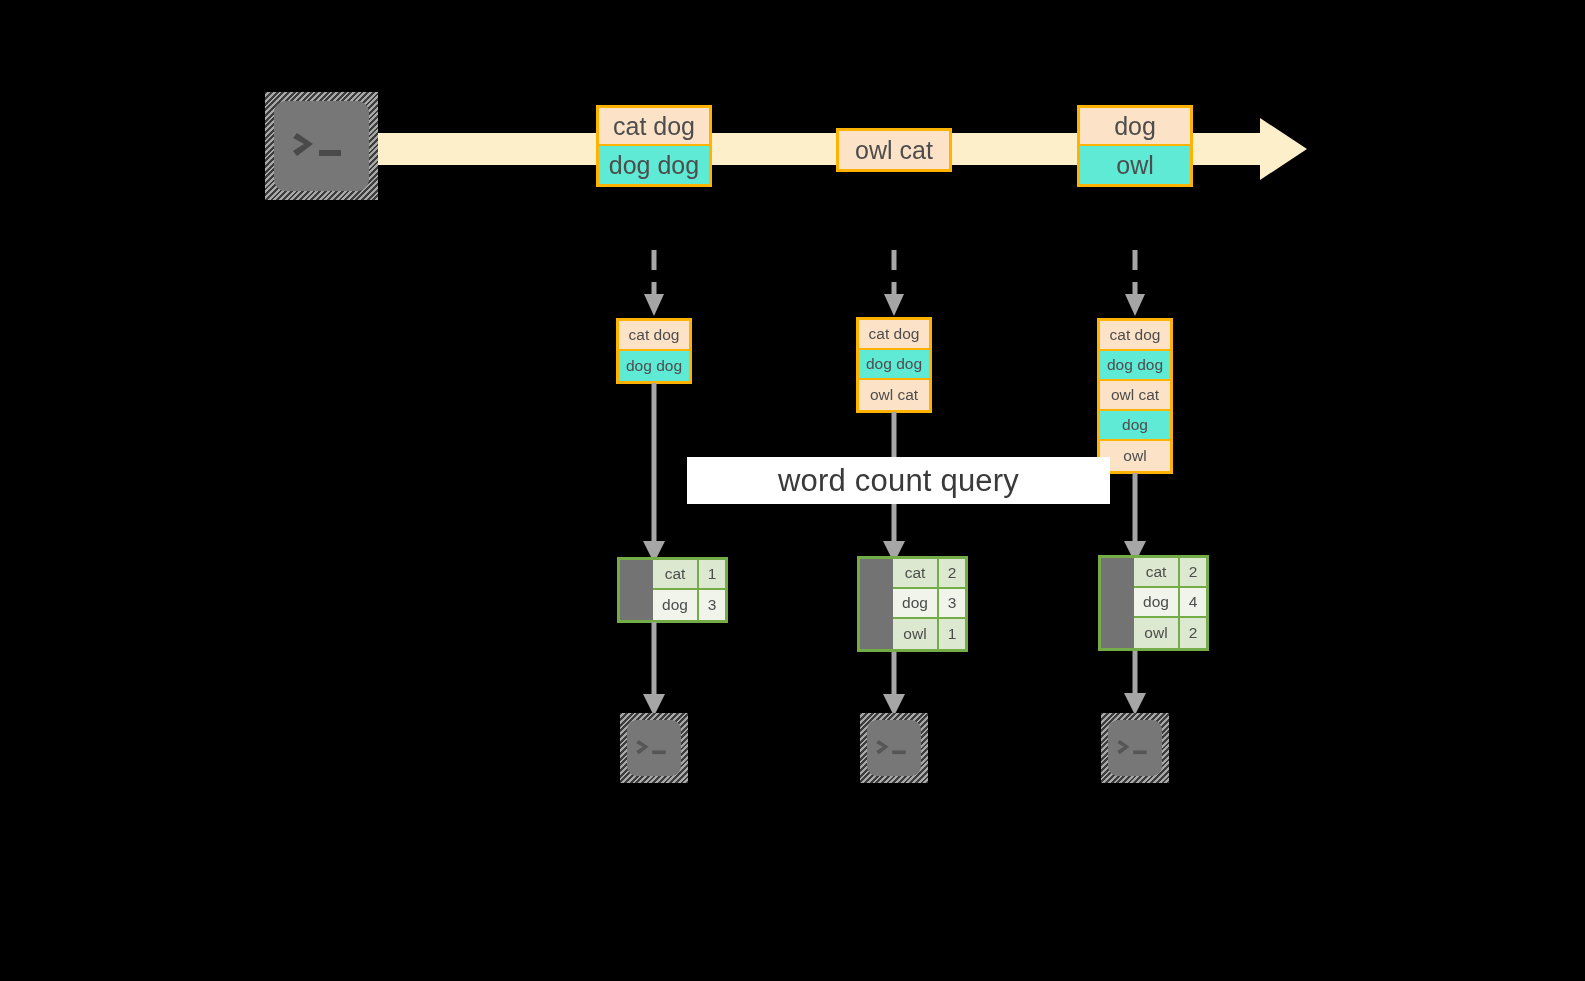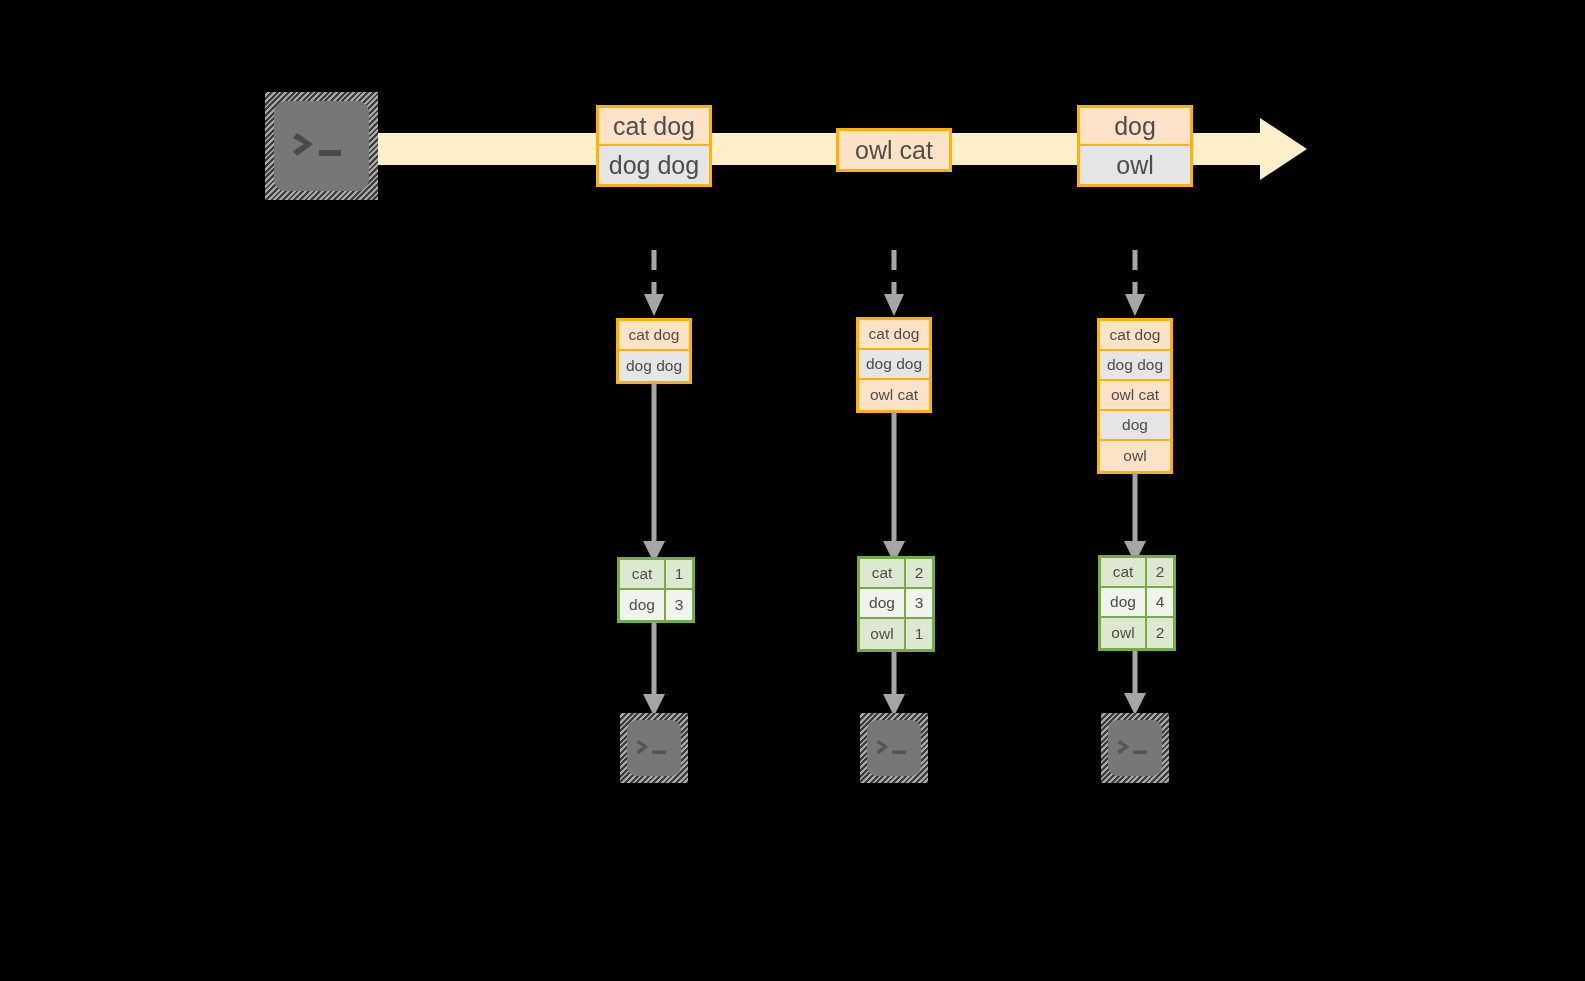--- a/index.html
+++ b/index.html
@@ -40,35 +40,36 @@
     background:#FFF4E5;
   }
   .obox .row {
     border-bottom:2px solid #FFB300;
     display:flex; align-items:center; justify-content:center;
     color:#4d4d4d;
     white-space:nowrap;
   }
   .obox .row:last-child { border-bottom:none; }
   .obox .row.dark  { background:#FCE3C8; }
-  .obox .row.light { background:#e5e5e5; }
+  .obox .row.light { background:#5eead4; }
 
   .obox.big .row  { height:38px; font-size:25px; }
   .obox.mini .row { height:30px; font-size:15.5px; }
 
   
   .obox.single .row { border-bottom:none; }
 
   
   .gtable {
     position:absolute;
     border:3px solid #74AD48;
     background:#737373;
     display:flex;
     flex-direction:column;
+    padding-left:33px;
   }
   .gtable .grow {
     display:flex;
     border-bottom:2px solid #74AD48;
     height:30px;
   }
   .gtable .grow:last-child { border-bottom:none; }
   .gtable .gc {
     display:flex; align-items:center; justify-content:center;
     font-size:15.5px;
@@ -168,20 +169,23 @@
   </svg>
   <svg class="connector" style="left:880px; top:412px;" width="28" height="153" viewBox="0 0 28 153">
     <line x1="14" y1="0" x2="14" y2="137" stroke="#A6A6A6" stroke-width="5"></line>
     <path d="M3,129 L25,129 L14,151 Z" fill="#A6A6A6"></path>
   </svg>
   <svg class="connector" style="left:1121px; top:473px;" width="28" height="92" viewBox="0 0 28 92">
     <line x1="14" y1="0" x2="14" y2="76" stroke="#A6A6A6" stroke-width="5"></line>
     <path d="M3,68 L25,68 L14,90 Z" fill="#A6A6A6"></path>
   </svg>
 
+  <div class="query-band" style="left:687px; top:457px; width:423px; height:47px;">
+    <span>word count query</span>
+  </div>
 
   <div class="gtable" style="left:617px; top:557px;">
     <div class="grow dark">
       <div class="gc word">cat</div>
       <div class="gc count">1</div>
     </div>
     <div class="grow light">
       <div class="gc word">dog</div>
       <div class="gc count">3</div>
     </div>

